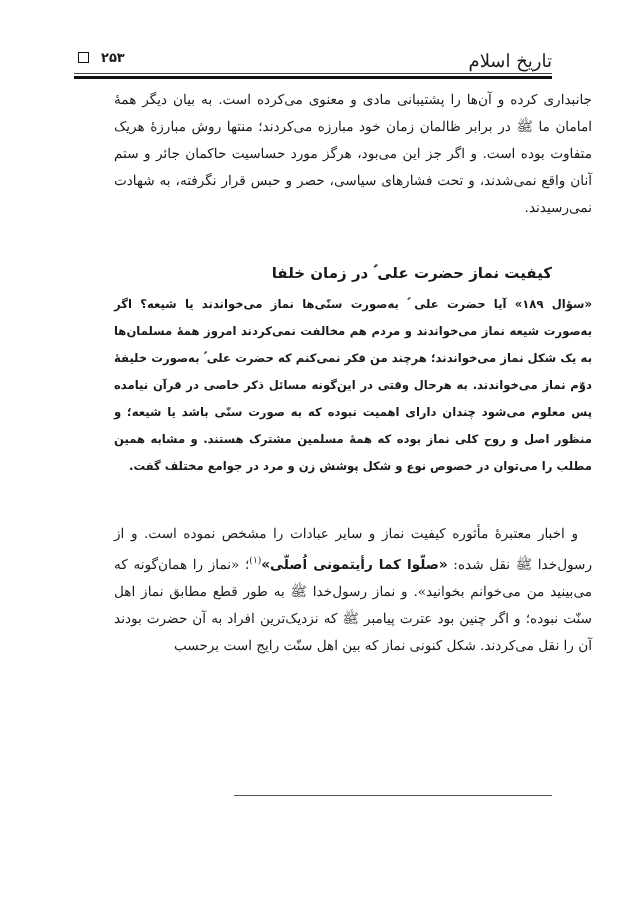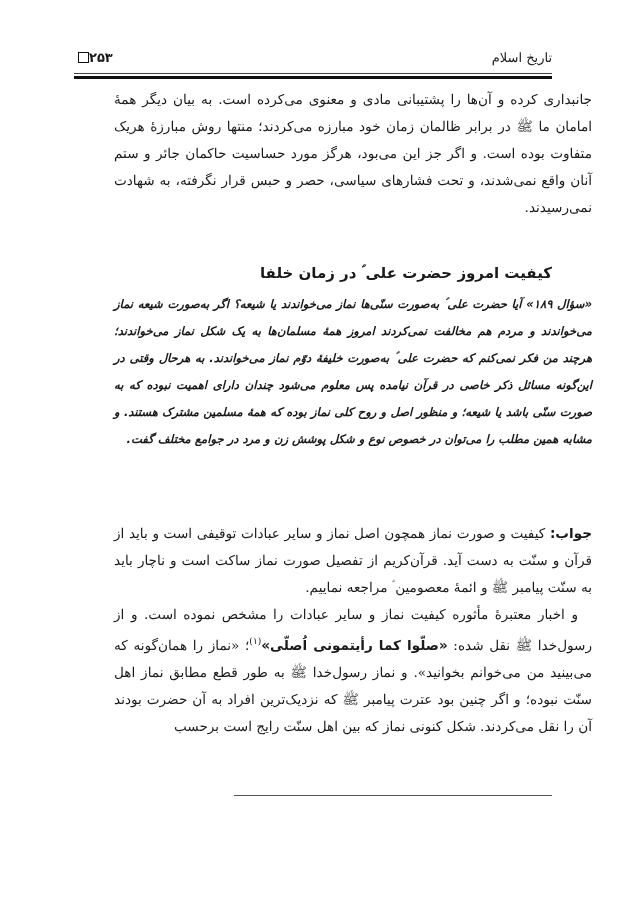--- a/index.html
+++ b/index.html
@@ -1,28 +1,28 @@
 <!DOCTYPE html>
 <html><head>
 <meta charset="utf-8">
 <style>
   html, body { margin:0; padding:0; background:#ffffff; }
   body { width:626px; height:899px; position:relative; overflow:hidden; font-family:"DejaVu Serif", serif; color:#1a1a1a; }
   .page { position:absolute; left:0; top:0; width:626px; height:899px; }
   .header { position:absolute; left:74px; top:50px; width:478px; height:22px; }
-  .page-num { position:absolute; left:4px; top:0; font-family:"DejaVu Sans", sans-serif; font-weight:bold; font-size:13px; direction:rtl; display:flex; align-items:center; gap:0; }
+  .page-num { position:absolute; left:4px; top:0; font-family:"DejaVu Sans", sans-serif; font-weight:bold; font-size:13px; direction:rtl; display:flex; align-items:center; gap:12px; }
   .page-num .box { width:9px; height:9px; border:1.5px solid #111; display:inline-block; }
-  .running-title { position:absolute; right:0; top:0; font-size:13px; direction:rtl; }
+  .running-title { position:absolute; right:0; top:0; font-size:18px; direction:rtl; }
   .rule1 { position:absolute; left:74px; top:73px; width:478px; height:1px; background:#444; }
   .rule2 { position:absolute; left:74px; top:76px; width:478px; height:3px; background:#111; }
   .body { position:absolute; left:74px; width:478px; direction:rtl; text-align:justify;margin-left:40px; }
   .p { font-size:13.6px; line-height:27px; margin:0; }
   .p.last { text-align-last:right; }
   .h { position:absolute; left:74px; top:264px; width:478px; direction:rtl; font-family:"DejaVu Sans", sans-serif; font-weight:bold; font-size:15px; }
-  .q { font-family:"DejaVu Sans", sans-serif; font-weight:bold; font-size:11.6px; line-height:27px; margin:0;font-style:italic; }
+  .q { font-family:"DejaVu Sans", sans-serif; font-weight:bold; font-size:11.6px; line-height:27px; margin:0; }
   .bold { font-weight:bold; font-family:"DejaVu Sans", sans-serif; }
   .sup { font-size:9px; vertical-align:super; }
   .fn-rule { position:absolute; left:234px; top:795px; width:318px; height:1px; background:#555; }
   .footnote { position:absolute; left:74px; top:808px; width:478px; direction:rtl; font-size:12px; }
 </style>
 </head>
 <body>
 
 <div class="page">
   <div class="header">
@@ -32,33 +32,29 @@
     </div>
     <div class="running-title">تاریخ اسلام</div>
   </div>
   <div class="rule1"></div>
   <div class="rule2"></div>
 
   <div class="body" style="top:86px;">
     <p class="p last">جانبداری کرده و آن‌ها را پشتیبانی مادی و معنوی می‌کرده است. به بیان دیگر همهٔ امامان ما ﷺ در برابر ظالمان زمان خود مبارزه می‌کردند؛ منتها روش مبارزهٔ هریک متفاوت بوده است. و اگر جز این می‌بود، هرگز مورد حساسیت حاکمان جائر و ستم آنان واقع نمی‌شدند، و تحت فشارهای سیاسی، حصر و حبس قرار نگرفته، به شهادت نمی‌رسیدند.</p>
   </div>
 
-  <div class="h">کیفیت امروز حضرت علی ؑ در زمان خلفا</div>
+  <div class="h">کیفیت نماز حضرت علی ؑ در زمان خلفا</div>
 
   <div class="body" style="top:291px;">
     <p class="q last">
       <span>«سؤال ۱۸۹»</span>
       <span>آیا حضرت علی ؑ به‌صورت سنّی‌ها نماز می‌خواندند یا شیعه؟ اگر به‌صورت شیعه نماز می‌خواندند و مردم هم مخالفت نمی‌کردند امروز همهٔ مسلمان‌ها به یک شکل نماز می‌خواندند؛ هرچند من فکر نمی‌کنم که حضرت علی ؑ به‌صورت خلیفهٔ دوّم نماز می‌خواندند. به هرحال وقتی در این‌گونه مسائل ذکر خاصی در قرآن نیامده پس معلوم می‌شود چندان دارای اهمیت نبوده که به صورت سنّی باشد یا شیعه؛ و منظور اصل و روح کلی نماز بوده که همهٔ مسلمین مشترک هستند. و مشابه همین مطلب را می‌توان در خصوص نوع و شکل پوشش زن و مرد در جوامع مختلف گفت.</span>
     </p>
   </div>
 
   <div class="body" style="top:520px;">
-    <p class="p last">
-      <span class="bold">جواب:</span>
-      <span>کیفیت و صورت نماز همچون اصل نماز و سایر عبادات توقیفی است و باید از قرآن و سنّت به دست آید. قرآن‌کریم از تفصیل صورت نماز ساکت است و ناچار باید به سنّت پیامبر ﷺ و ائمهٔ معصومین ؑ مراجعه نماییم.</span>
-    </p>
     <p class="p" style="text-indent:14px;">
       <span>و اخبار معتبرهٔ مأثوره کیفیت نماز و سایر عبادات را مشخص نموده است. و از رسول‌خدا ﷺ نقل شده: </span><span class="bold">«صلّوا کما رأیتمونی اُصلّی»</span><span class="sup">(۱)</span><span>؛ «نماز را همان‌گونه که می‌بینید من می‌خوانم بخوانید». و نماز رسول‌خدا ﷺ به طور قطع مطابق نماز اهل سنّت نبوده؛ و اگر چنین بود عترت پیامبر ﷺ که نزدیک‌ترین افراد به آن حضرت بودند آن را نقل می‌کردند. شکل کنونی نماز که بین اهل سنّت رایج است برحسب</span>
     </p>
   </div>
 
   <div class="fn-rule"></div>
 </div>
 
 </body></html>

